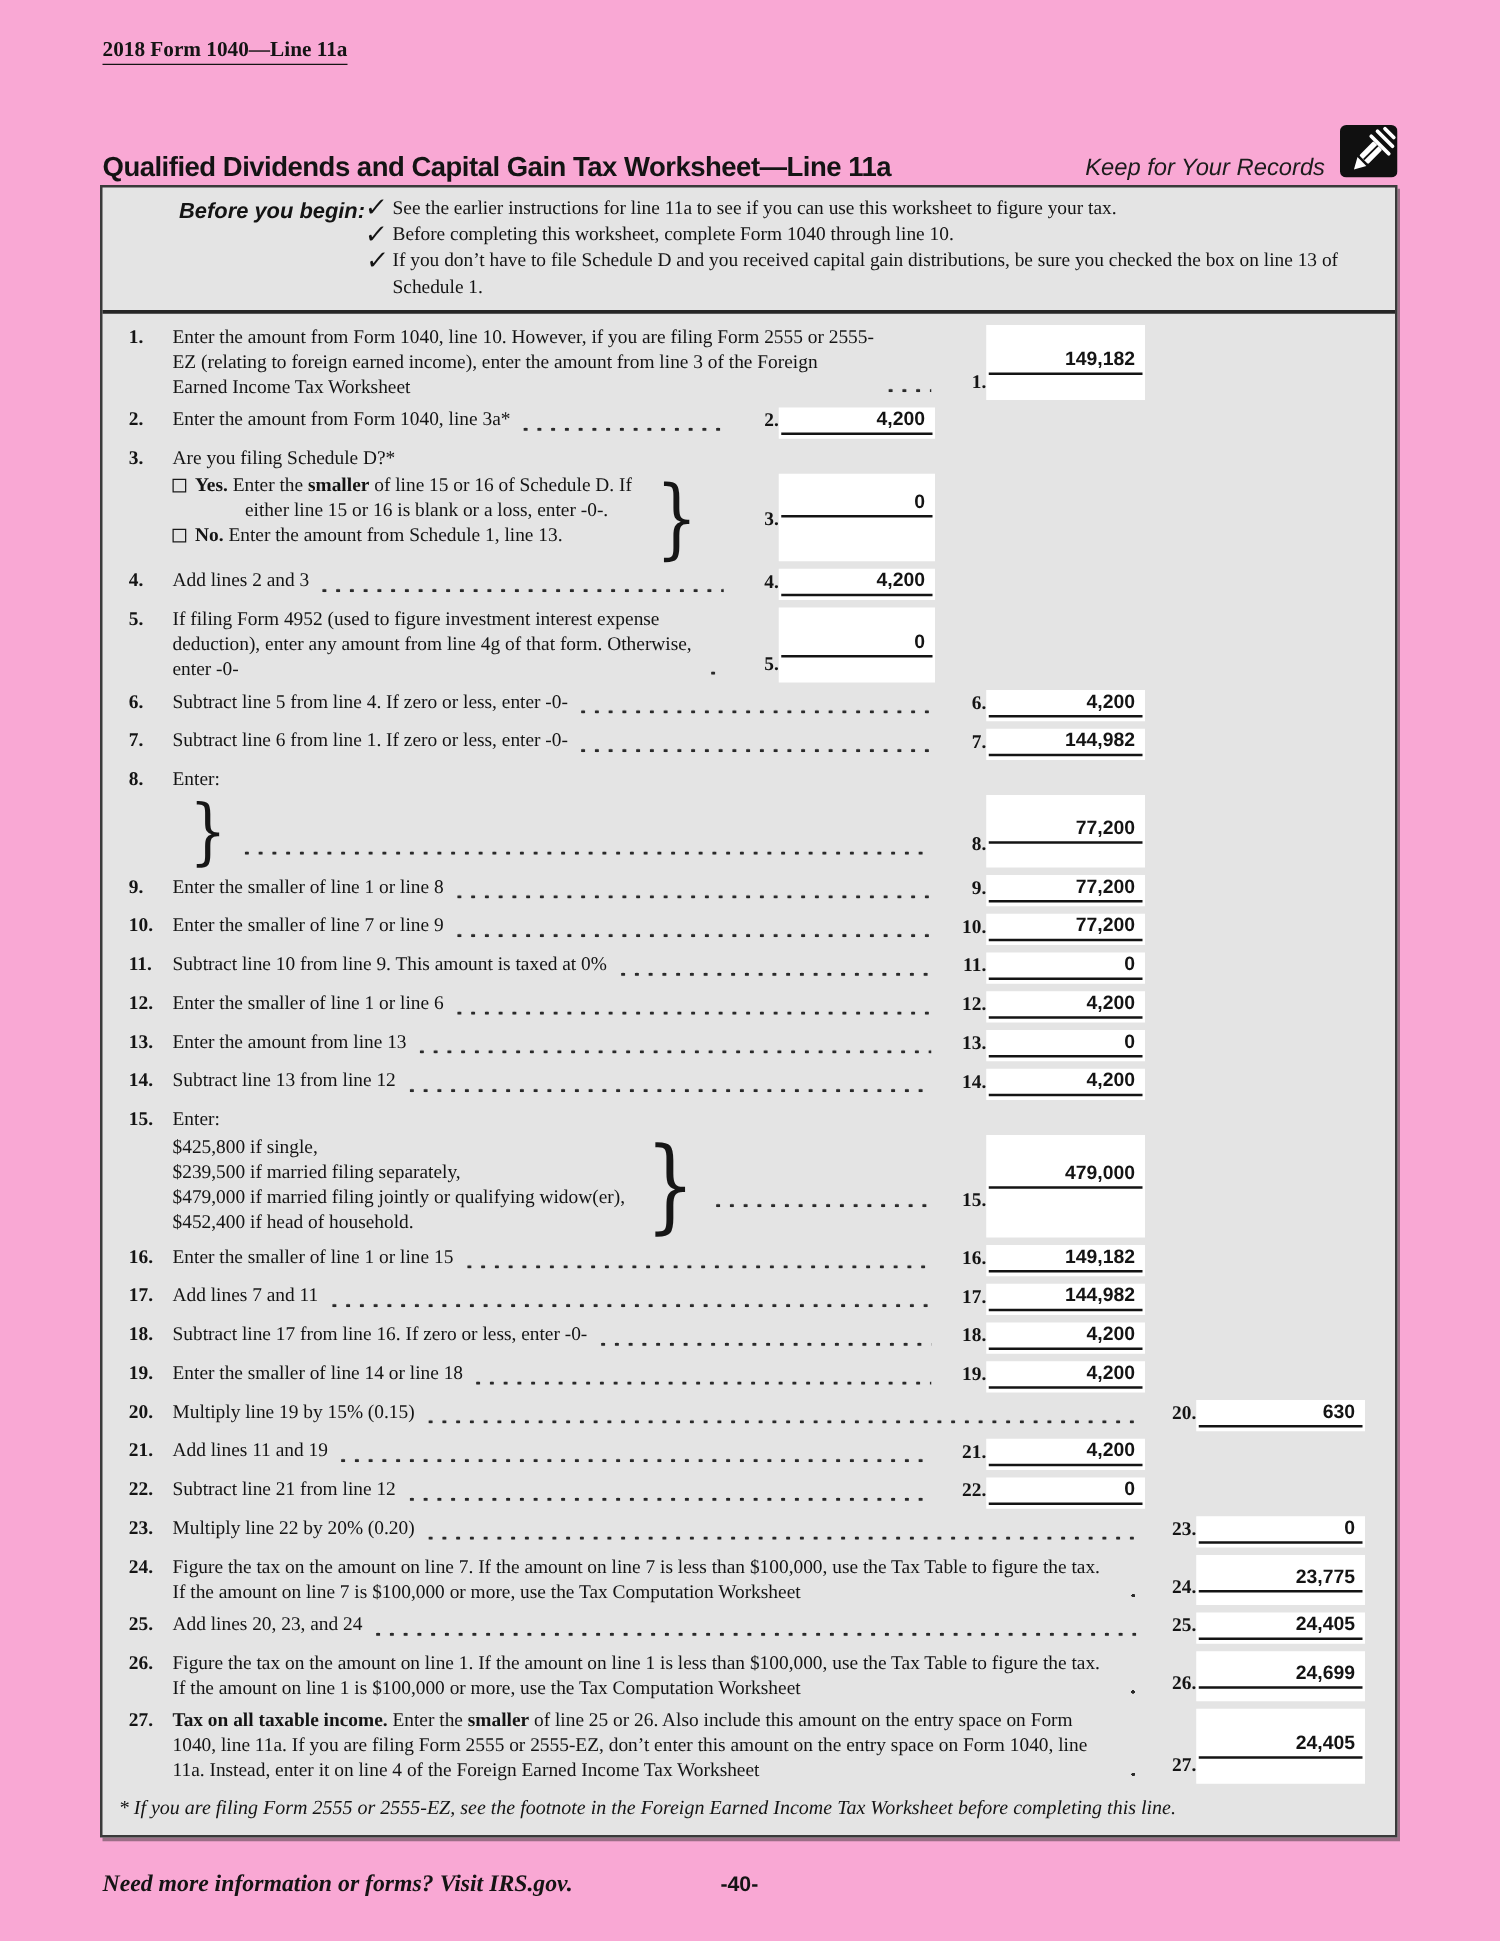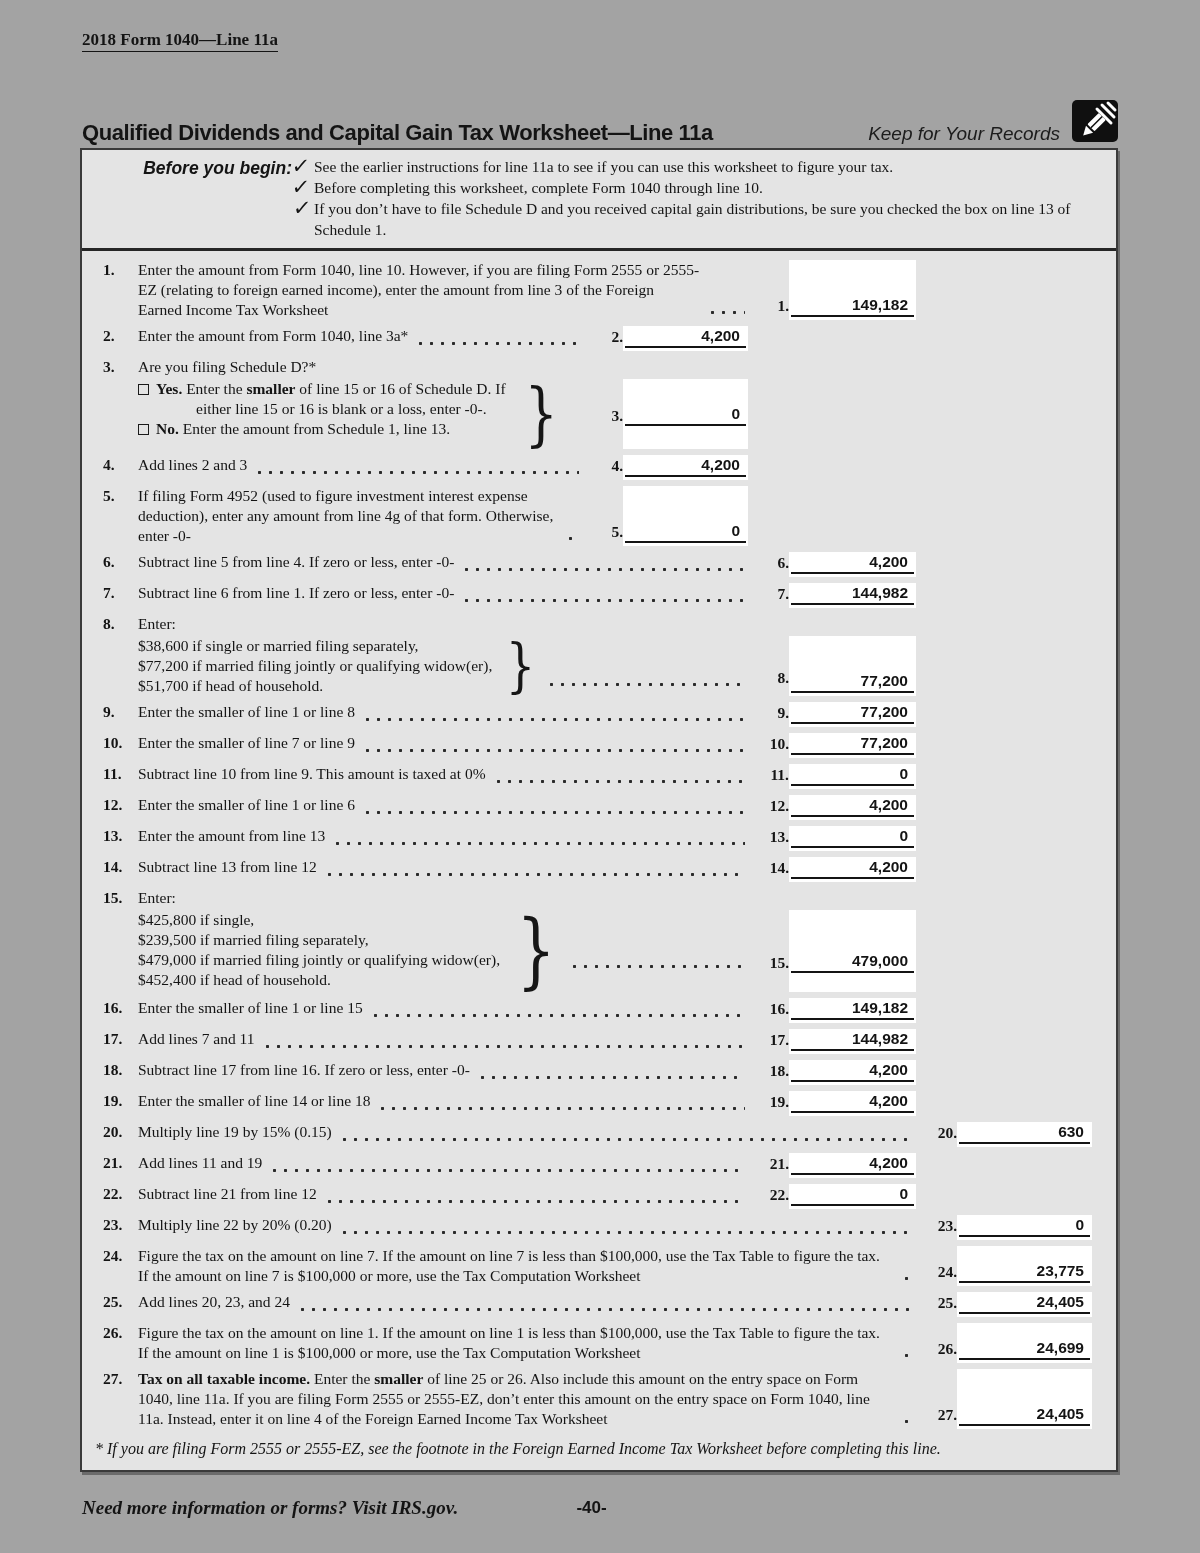--- a/index.html
+++ b/index.html
@@ -1,18 +1,18 @@
 <!DOCTYPE html>
 <html><head>
 <meta charset="utf-8">
 <style>
   * { margin:0; padding:0; box-sizing:border-box; }
   html,body { background:#fff; }
   .page {
-    position:relative; width:1200px; height:1553px; background:#a3a3a3;
+    position:relative; width:1200px; height:1553px; background:#f9a8d4;
     font-family:"Liberation Serif", serif; color:#141414; overflow:hidden;
   }
   
   .tophead {
     position:absolute; top:30px; left:82px;
     font-size:17px; font-weight:bold; border-bottom:1.5px solid #141414;
     padding-bottom:1px;
   }
   
   .titlerow {
@@ -63,21 +63,21 @@
     background-image:radial-gradient(circle, #2a2a2a 1.4px, rgba(0,0,0,0) 1.5px);
     background-size:11px 5px; background-repeat:repeat-x; background-position:0 1px;
   }
   .nodots { background-image:none; }
   .cn {
     flex:0 0 auto; font-weight:bold; font-size:15.5px; line-height:18px;
     align-self:flex-end; padding-bottom:5px; text-align:right;
   }
   .cnA { width:36px; } .cnB { width:36px; } .cnC { width:40px; }
   .bx {
-    flex:0 0 auto; display:flex; flex-direction:column; justify-content:flex-end;
+    flex:0 0 auto; display:flex; flex-direction:column; justify-content:center;
     padding-bottom:3px;
   }
   .bxA { width:125px; } .bxB { width:127px; } .bxC { width:135px; }
   .wh { background:#fff; }
   .amt {
     font-family:"Liberation Sans", sans-serif; font-weight:bold; font-size:15.5px;
     line-height:19px; text-align:right; padding:0 6px 1px 0;
     border-bottom:2px solid #141414; margin:0 2px;
   }
   .spA { width:368px; flex:0 0 auto; }
@@ -257,25 +257,20 @@
         </div>
         <div class="spB"></div>
       </div>
 
       <div class="r">
         <div class="ln">8.</div>
         <div class="txt tB">Enter:</div>
       </div>
       <div class="r" style="padding-top:2px;">
         <div class="ln"></div>
-        <div class="opts">
-          <div>$38,600 if single or married filing separately,</div>
-          <div>$77,200 if married filing jointly or qualifying widow(er),</div>
-          <div>$51,700 if head of household.</div>
-        </div>
         <div class="brace br8">}</div>
         <div class="lead ldm10"></div>
         <div class="cn cnB pb9">8.</div>
         <div class="bx bxB wh">
           <div class="amt">77,200</div>
         </div>
         <div class="spB"></div>
       </div>
 
       <div class="r">

